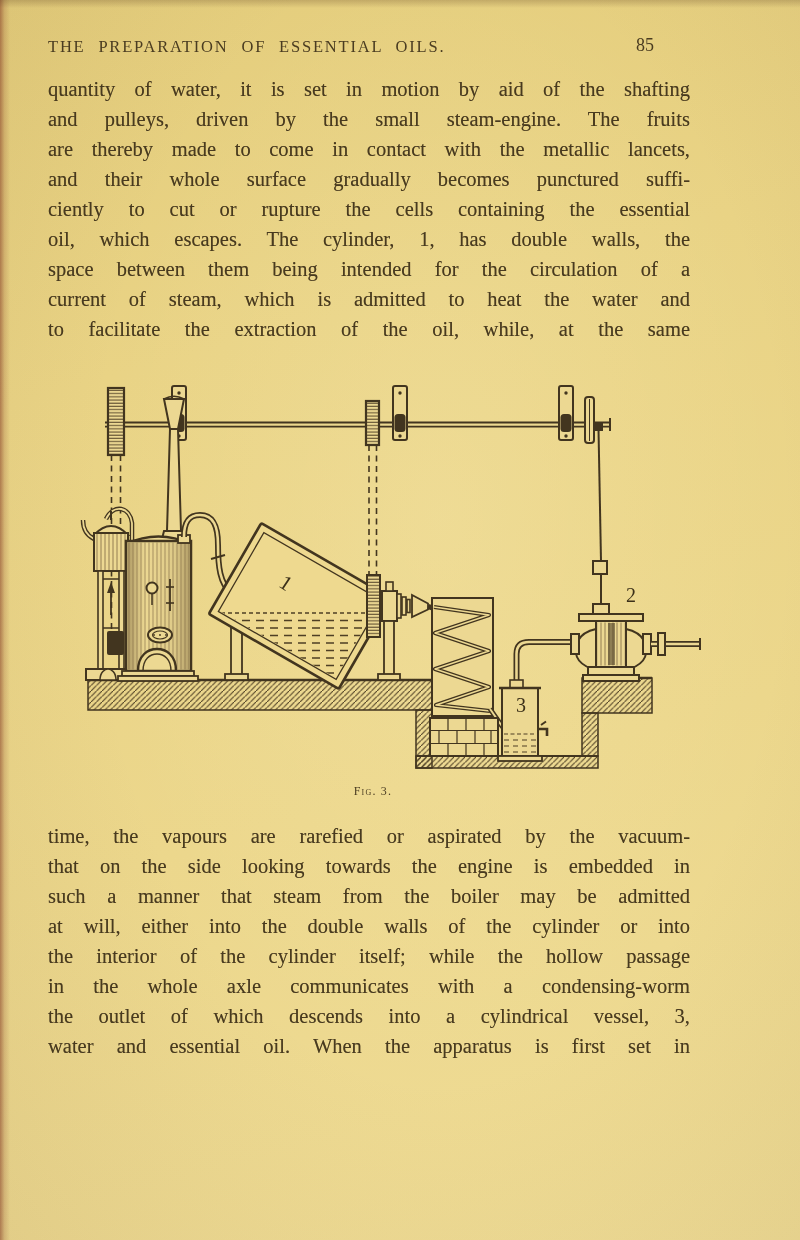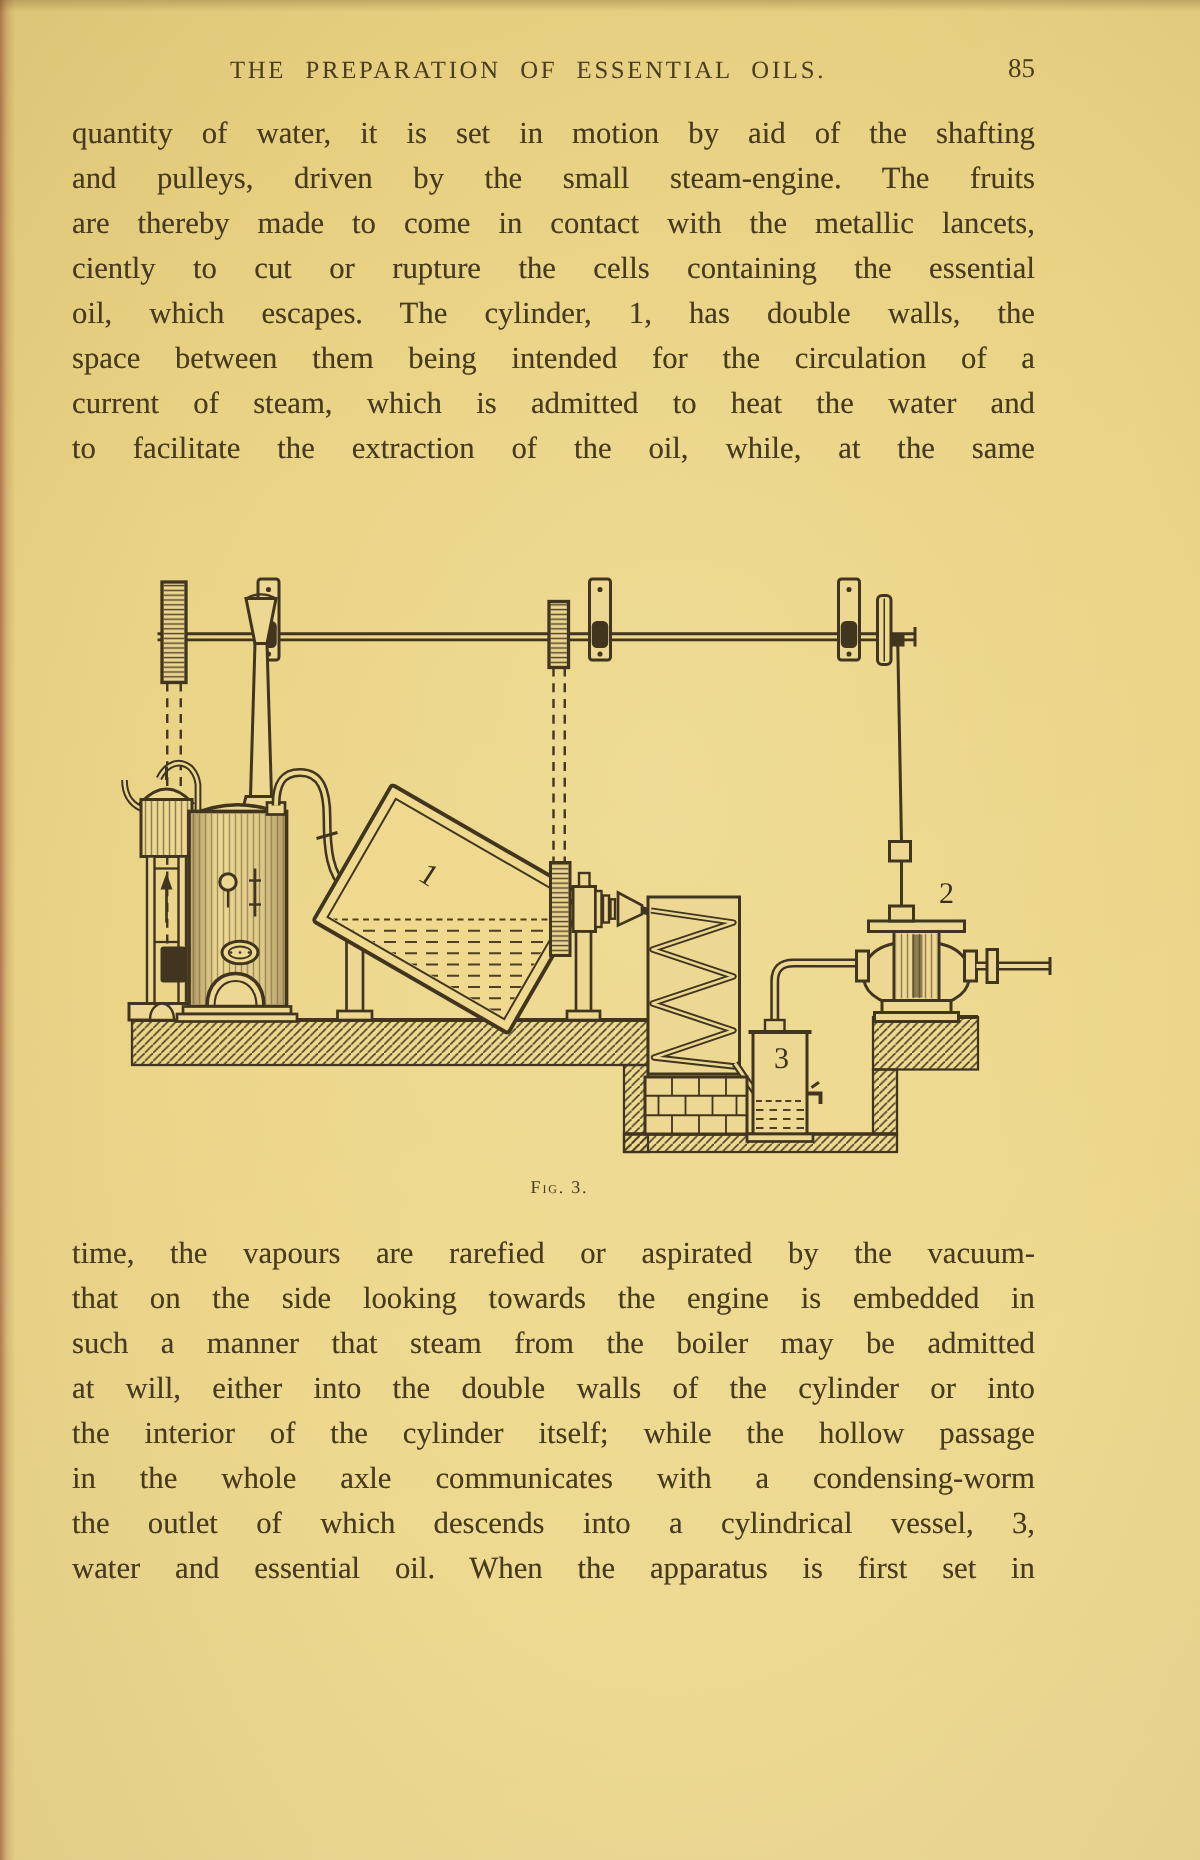--- a/index.html
+++ b/index.html
@@ -10,23 +10,23 @@
     color:#46391f;
   }
   .edge-left{position:absolute;left:0;top:0;width:10px;height:1240px;
     background:linear-gradient(90deg,rgba(130,55,35,.55),rgba(130,55,35,.18) 45%,rgba(130,55,35,0));
     pointer-events:none;}
   .edge-top{position:absolute;left:0;top:0;width:800px;height:8px;
     background:linear-gradient(180deg,rgba(90,60,30,.25),rgba(90,60,30,0));
     pointer-events:none;}
   .vignette{position:absolute;inset:0;pointer-events:none;
     background:radial-gradient(ellipse at 55% 42%,rgba(255,245,200,.20) 0%,rgba(255,245,200,0) 55%,rgba(120,90,40,.10) 100%);}
-  .running-head{position:absolute;left:48px;top:37px;width:608px;text-align:center;
+  .running-head{position:absolute;left:48px;top:37px;width:608px;text-align:left;
     font-size:16.5px;letter-spacing:1.8px;word-spacing:7px;color:#4a3c21;}
-  .folio{position:absolute;left:600px;top:35px;width:90px;text-align:right;
+  .folio{position:absolute;left:600px;top:35px;width:90px;text-align:center;
     font-size:18px;color:#4a3c21;}
   .para{position:absolute;left:48px;width:642px;}
   .para-top{top:74px;}
   .para-bottom{top:821px;}
   .tline{font-size:20.5px;line-height:30px;height:30px;white-space:nowrap;
     text-align:justify;text-align-last:justify;color:#483a1f;
     text-shadow:0 0 .4px rgba(72,58,31,.45);}
   .fig-wrap{position:absolute;left:80px;top:383px;width:640px;height:425px;}
   .fig-caption{position:absolute;left:0;top:784px;width:746px;text-align:center;
     font-size:12px;letter-spacing:1.2px;font-variant:small-caps;color:#4a3c21;}
@@ -39,20 +39,21 @@
   <div class="edge-left"></div>
   <div class="edge-top"></div>
 
   <div class="running-head">THE PREPARATION OF ESSENTIAL OILS.</div>
   <div class="folio">85</div>
 
   <div class="para para-top">
       <div class="tline">quantity of water, it is set in motion by aid of the shafting</div>
       <div class="tline">and pulleys, driven by the small steam-engine.  The fruits</div>
       <div class="tline">are thereby made to come in contact with the metallic lancets,</div>
+      <div class="tline">and their whole surface gradually becomes punctured suffi-</div>
       <div class="tline">ciently to cut or rupture the cells containing the essential</div>
       <div class="tline">oil, which escapes.  The cylinder, 1, has double walls, the</div>
       <div class="tline">space between them being intended for the circulation of a</div>
       <div class="tline">current of steam, which is admitted to heat the water and</div>
       <div class="tline">to facilitate the extraction of the oil, while, at the same</div>
     </div>
 
   <div class="fig-wrap">
     <svg width="640" height="425" viewBox="0 0 640 425">
       <defs>

